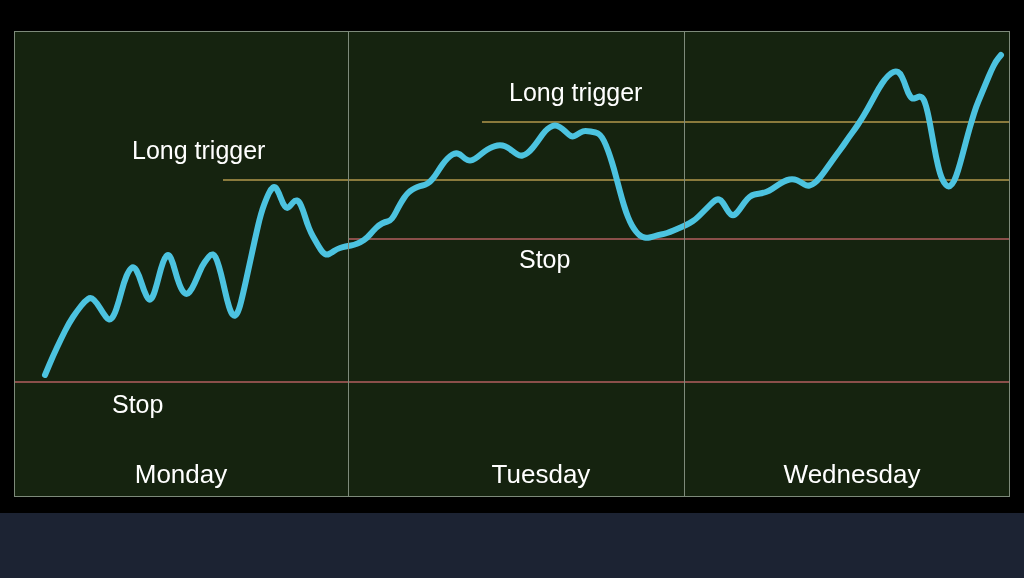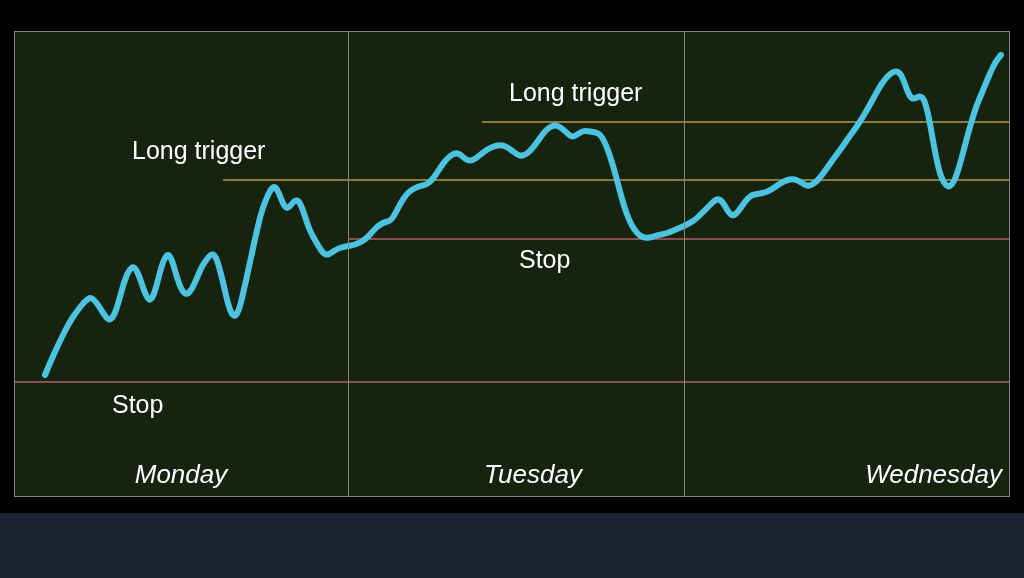--- a/index.html
+++ b/index.html
@@ -55,21 +55,20 @@
     position: absolute;
     top: 0;
     width: 1px;
     height: 466px;
     background: #7d8a7a;
   }
 
   .day-label {
     position: absolute;
     color: #ffffff;
-    font-style: italic;
     font-size: 26px;
     font-family: "Liberation Sans", sans-serif;
     white-space: nowrap;
     text-align: center;
   }
 
   .annotation {
     position: absolute;
     color: #ffffff;
     font-size: 25px;
@@ -103,19 +102,19 @@
         <div class="day-divider" style="left: 669px;"></div>
       </div>
     <div id="annotations-layer">
         <div class="annotation" style="left: 117px; top: 104px;">Long trigger</div>
         <div class="annotation" style="left: 97px; top: 358px;">Stop</div>
         <div class="annotation" style="left: 494px; top: 46px;">Long trigger</div>
         <div class="annotation" style="left: 504px; top: 213px;">Stop</div>
       </div>
     <div id="day-labels-layer">
         <div class="day-label" style="left: 16px; width: 300px; top: 427px;">Monday</div>
-        <div class="day-label" style="left: 368px; width: 300px; top: 427px;">Tuesday</div>
-        <div class="day-label" style="left: 687px; width: 300px; top: 427px; text-align: right;">Wednesday</div>
+        <div class="day-label" style="left: 376px; width: 300px; top: 427px;">Tuesday</div>
+        <div class="day-label" style="left: 687px; width: 300px; top: 427px;">Wednesday</div>
       </div>
 
   </div>
 
 </div>
 
 </body></html>

